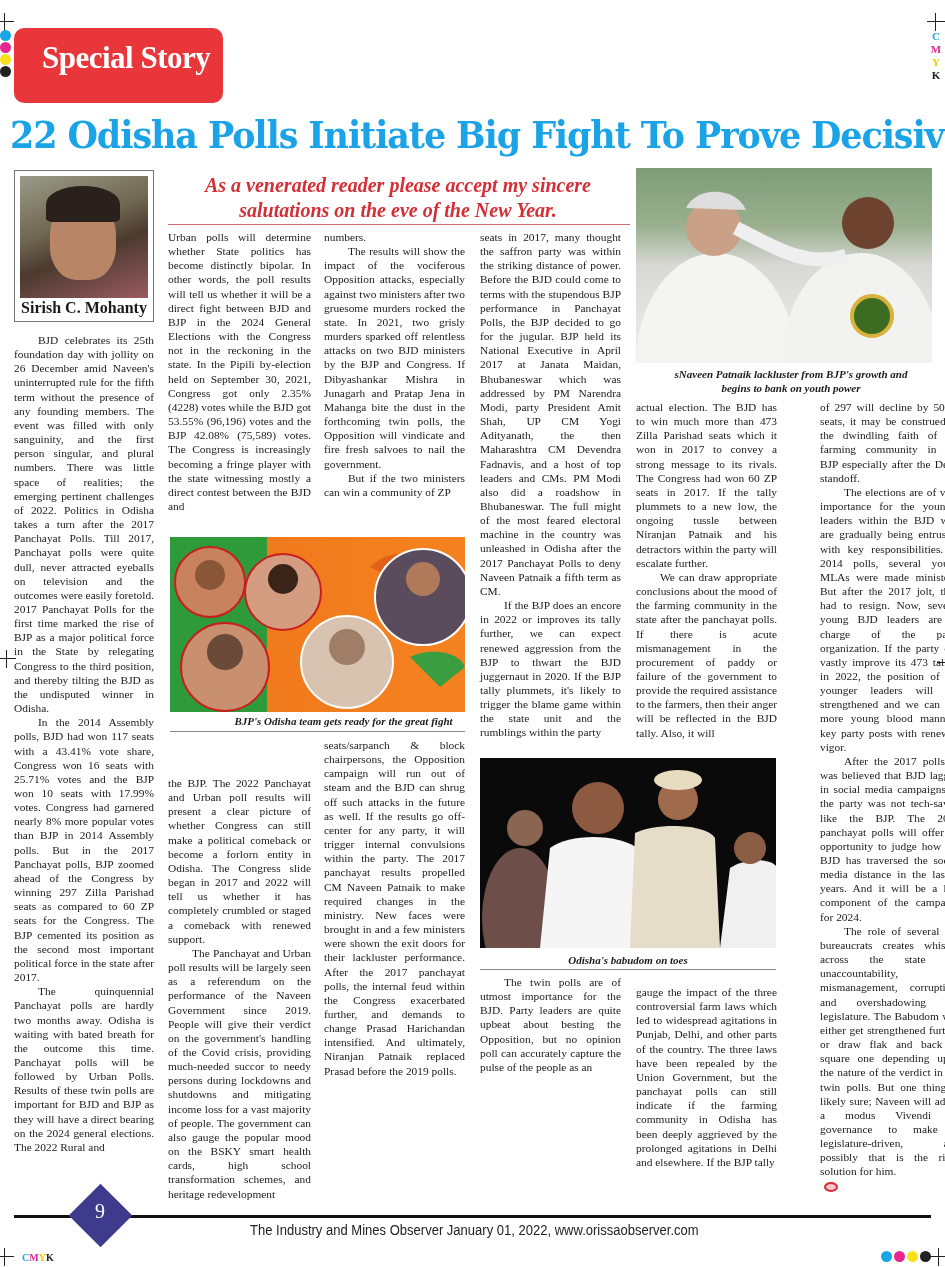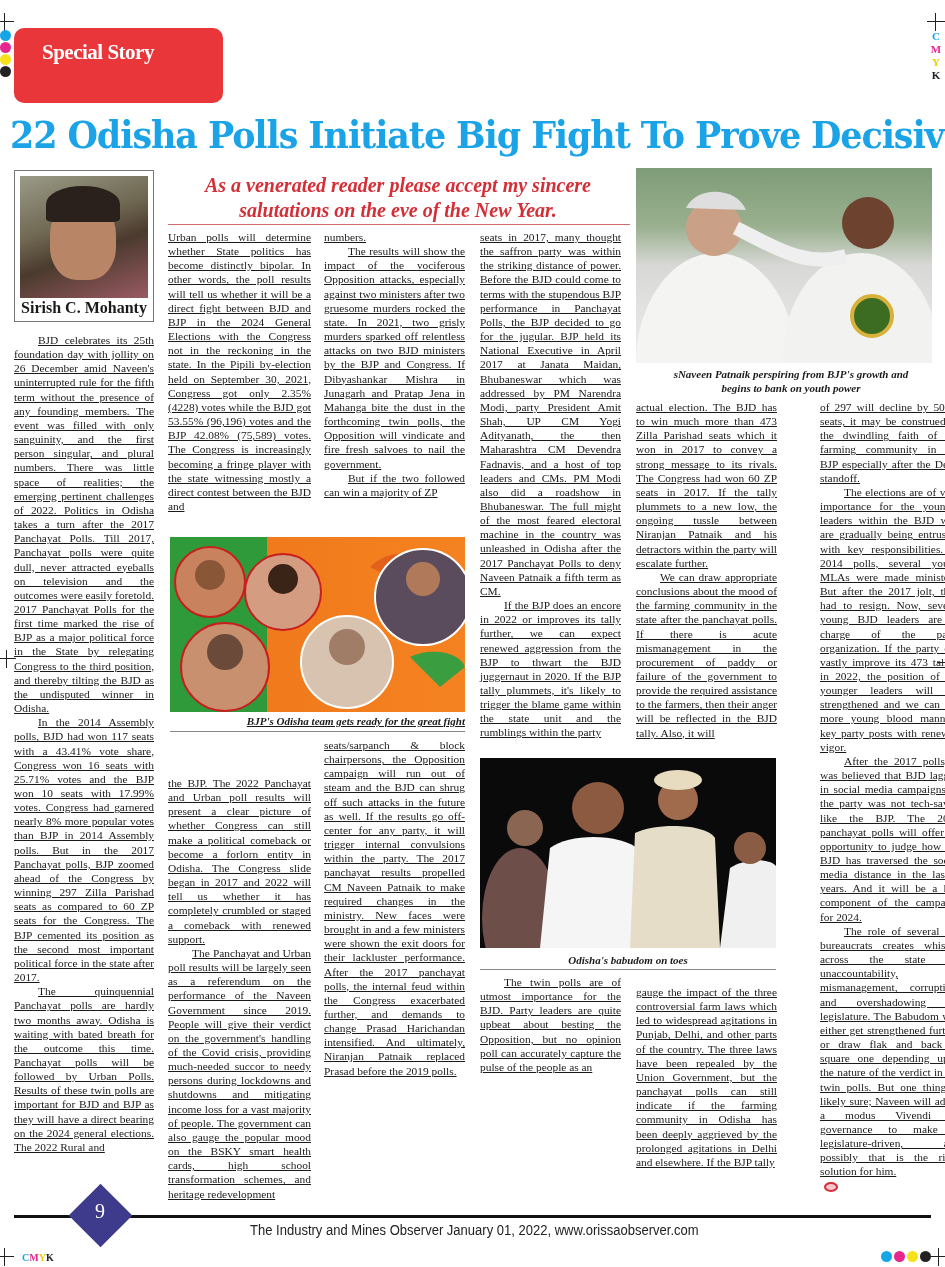--- a/index.html
+++ b/index.html
@@ -9,34 +9,34 @@
   .reg-mark { position: absolute; width: 18px; height: 18px; }
   .reg-mark::before, .reg-mark::after { content: ""; position: absolute; background: #222; }
   .reg-mark::before { left: 8px; top: 0; width: 1px; height: 18px; }
   .reg-mark::after { top: 8px; left: 0; height: 1px; width: 18px; }
 
   .dots-left { position: absolute; left: 0; top: 30px; width: 12px; }
   .dot { width: 11px; height: 11px; border-radius: 50%; margin-bottom: 1px; }
   .cmyk-right { position: absolute; right: 3px; top: 30px; font-size: 11px; font-weight: bold; line-height: 13px; text-align: center; width: 12px; }
 
   .section-tab { position: absolute; left: 14px; top: 28px; width: 209px; height: 75px; background: #e8363a; border-radius: 10px; }
-  .section-tab span { position: absolute; left: 28px; top: 12px; color: #fff; font-size: 21px; font-weight: bold; letter-spacing: -0.5px; }
+  .section-tab span { position: absolute; left: 28px; top: 12px; color: #fff; font-size: 31px; font-weight: bold; letter-spacing: -0.5px; }
 
   .headline { position: absolute; left: 10px; top: 112px; width: 925px; text-align: center; color: #1aa3e6; font-family: "DejaVu Serif", serif; font-weight: bold; font-size: 38px; letter-spacing: -1.2px; white-space: nowrap; transform: scaleX(0.92); transform-origin: left; }
 
   .author-box { position: absolute; left: 14px; top: 170px; width: 140px; height: 152px; border: 1px solid #777; padding: 5px; }
   .author-photo { width: 128px; height: 122px; background: linear-gradient(160deg, #9a9b87 0%, #6e6651 40%, #4b3a2e 60%, #9a5a62 100%); position: relative; overflow: hidden; }
   .author-photo .face { position: absolute; left: 30px; top: 22px; width: 66px; height: 82px; border-radius: 45% 45% 40% 40%; background: #b88566; }
   .author-photo .hair { position: absolute; left: 26px; top: 10px; width: 74px; height: 36px; border-radius: 50% 50% 10% 10%; background: #2a211c; }
   .author-name { text-align: center; font-weight: bold; font-size: 16px; margin-top: 1px; }
 
   .tagline { position: absolute; left: 168px; top: 173px; width: 460px; text-align: center; color: #d42e36; font-style: italic; font-weight: bold; font-size: 20px; line-height: 25px; }
   .tagline-rule { position: absolute; left: 168px; top: 224px; width: 462px; height: 1px; background: #d46a6e; }
 
-  .col { position: absolute; font-size: 11.4px; line-height: 14.15px; text-align: justify; text-decoration: underline; }
+  .col { position: absolute; font-size: 11.4px; line-height: 14.15px; text-align: justify; }
   .col p { text-indent: 24px; }
   .col p.noindent { text-indent: 0; }
 
   .photo { position: absolute; overflow: hidden; }
   .caption { position: absolute; font-style: italic; font-weight: bold; font-size: 11px; text-align: center; line-height: 14px; }
   .hrule { position: absolute; height: 1px; background: #888; }
 
   .footer-rule { position: absolute; left: 14px; top: 1215px; width: 917px; height: 3px; background: #111; }
   .page-badge { position: absolute; left: 68px; top: 1183px; width: 64px; height: 64px; }
   .page-badge .diamond { position: absolute; left: 10px; top: 10px; width: 45px; height: 45px; background: #3e3a8c; transform: rotate(45deg); }
@@ -93,21 +93,21 @@
   <p>The quinquennial Panchayat polls are hardly two months away. Odisha is waiting with bated breath for the outcome this time. Panchayat polls will be followed by Urban Polls. Results of these twin polls are important for BJD and BJP as they will have a direct bearing on the 2024 general elections. The 2022 Rural and</p>
 </div>
 
 <div class="col" style="left:168px;top:230px;width:143px;">
   <p class="noindent">Urban polls will determine whether State politics has become distinctly bipolar. In other words, the poll results will tell us whether it will be a direct fight between BJD and BJP in the 2024 General Elections with the Congress not in the reckoning in the state. In the Pipili by-election held on September 30, 2021, Congress got only 2.35% (4228) votes while the BJD got 53.55% (96,196) votes and the BJP 42.08% (75,589) votes. The Congress is increasingly becoming a fringe player with the state witnessing mostly a direct contest between the BJD and</p>
 </div>
 
 <div class="col" style="left:324px;top:230px;width:141px;">
   <p class="noindent">numbers.</p>
   <p>The results will show the impact of the vociferous Opposition attacks, especially against two ministers after two gruesome murders rocked the state. In 2021, two grisly murders sparked off relentless attacks on two BJD ministers by the BJP and Congress. If Dibyashankar Mishra in Junagarh and Pratap Jena in Mahanga bite the dust in the forthcoming twin polls, the Opposition will vindicate and fire fresh salvoes to nail the government.</p>
-  <p>But if the two followed can win a majority of ZP</p>
+  <p>But if the two ministers can win a community of ZP</p>
 </div>
 
 <div class="col" style="left:480px;top:230px;width:141px;">
   <p class="noindent">seats in 2017, many thought the saffron party was within the striking distance of power. Before the BJD could come to terms with the stupendous BJP performance in Panchayat Polls, the BJP decided to go for the jugular. BJP held its National Executive in April 2017 at Janata Maidan, Bhubaneswar which was addressed by PM Narendra Modi, party President Amit Shah, UP CM Yogi Adityanath, the then Maharashtra CM Devendra Fadnavis, and a host of top leaders and CMs. PM Modi also did a roadshow in Bhubaneswar. The full might of the most feared electoral machine in the country was unleashed in Odisha after the 2017 Panchayat Polls to deny Naveen Patnaik a fifth term as CM.</p>
   <p>If the BJP does an encore in 2022 or improves its tally further, we can expect renewed aggression from the BJP to thwart the BJD juggernaut in 2020. If the BJP tally plummets, it's likely to trigger the blame game within the state unit and the rumblings within the party</p>
 </div>
 
 <div class="photo" style="left:170px;top:537px;width:295px;height:175px;background:linear-gradient(90deg,#2e9a3a 0%,#2e9a3a 33%,#f07a1c 33%,#f58220 100%);">
   <svg width="295" height="175">
     <g>
@@ -129,21 +129,21 @@
     <g>
         <circle cx="177" cy="125" r="46" fill="#d8c3b0" stroke="#fff" stroke-width="2"></circle>
         <circle cx="177" cy="110" r="18" fill="#a07d66"></circle>
       </g>
     <g>
         <circle cx="253" cy="60" r="48" fill="#5a4c5c" stroke="#fff" stroke-width="2"></circle>
         <circle cx="253" cy="42" r="17" fill="#b07a5a"></circle>
       </g>
   </svg>
 </div>
-<div class="caption" style="left:170px;top:714px;width:295px;text-align:right;padding-left:18px;text-decoration:underline;">BJP's Odisha team gets ready for the great fight</div>
+<div class="caption" style="left:187px;top:714px;width:295px;text-align:center;padding-left:18px;">BJP's Odisha team gets ready for the great fight</div>
 <div class="hrule" style="left:170px;top:731px;width:295px;"></div>
 
 <div class="col" style="left:168px;top:776px;width:143px;">
   <p class="noindent">the BJP. The 2022 Panchayat and Urban poll results will present a clear picture of whether Congress can still make a political comeback or become a forlorn entity in Odisha. The Congress slide began in 2017 and 2022 will tell us whether it has completely crumbled or staged a comeback with renewed support.</p>
   <p>The Panchayat and Urban poll results will be largely seen as a referendum on the performance of the Naveen Government since 2019. People will give their verdict on the government's handling of the Covid crisis, providing much-needed succor to needy persons during lockdowns and shutdowns and mitigating income loss for a vast majority of people. The government can also gauge the popular mood on the BSKY smart health cards, high school transformation schemes, and heritage redevelopment</p>
 </div>
 
 <div class="col" style="left:324px;top:738px;width:141px;">
   <p class="noindent">seats/sarpanch &amp; block chairpersons, the Opposition campaign will run out of steam and the BJD can shrug off such attacks in the future as well. If the results go off-center for any party, it will trigger internal convulsions within the party. The 2017 panchayat results propelled CM Naveen Patnaik to make required changes in the ministry. New faces were brought in and a few ministers were shown the exit doors for their lackluster performance. After the 2017 panchayat polls, the internal feud within the Congress exacerbated further, and demands to change Prasad Harichandan intensified. And ultimately, Niranjan Patnaik replaced Prasad before the 2019 polls.</p>
 </div>
@@ -152,21 +152,21 @@
   <svg width="296" height="195">
     <ellipse cx="80" cy="195" rx="80" ry="110" fill="#f4f4f2"></ellipse>
     <circle cx="78" cy="60" r="28" fill="#caa086"></circle>
     <path d="M50,40 C60,18 100,18 110,42 Z" fill="#dedede"></path>
     <ellipse cx="225" cy="190" rx="78" ry="105" fill="#f2f2f0"></ellipse>
     <circle cx="232" cy="55" r="26" fill="#6d4330"></circle>
     <circle cx="236" cy="148" r="20" fill="#3b6c22" stroke="#d8b23a" stroke-width="4"></circle>
     <path d="M100,60 C140,80 170,100 210,88" stroke="#efefef" stroke-width="14" fill="none"></path>
   </svg>
 </div>
-<div class="caption" style="left:660px;top:367px;width:262px;">sNaveen Patnaik perspiring from BJP's growth and begins to bank on youth power</div>
+<div class="caption" style="left:660px;top:367px;width:262px;">sNaveen Patnaik lackluster from BJP's growth and begins to bank on youth power</div>
 
 <div class="col" style="left:636px;top:400px;width:141px;">
   <p class="noindent">actual election. The BJD has to win much more than 473 Zilla Parishad seats which it won in 2017 to convey a strong message to its rivals. The Congress had won 60 ZP seats in 2017. If the tally plummets to a new low, the ongoing tussle between Niranjan Patnaik and his detractors within the party will escalate further.</p>
   <p>We can draw appropriate conclusions about the mood of the farming community in the state after the panchayat polls. If there is acute mismanagement in the procurement of paddy or failure of the government to provide the required assistance to the farmers, then their anger will be reflected in the BJD tally. Also, it will</p>
 </div>
 
 <div class="col" style="left:820px;top:400px;width:140px;">
   <p class="noindent">of 297 will decline by 50-60 seats, it may be construed as the dwindling faith of the farming community in the BJP especially after the Delhi standoff.</p>
   <p>The elections are of vital importance for the younger leaders within the BJD who are gradually being entrusted with key responsibilities. In 2014 polls, several young MLAs were made ministers. But after the 2017 jolt, they had to resign. Now, several young BJD leaders are in charge of the party organization. If the party can vastly improve its 473 tallies in 2022, the position of the younger leaders will get strengthened and we can see more young blood manning key party posts with renewed vigor.</p>
   <p>After the 2017 polls, it was believed that BJD lagged in social media campaigns as the party was not tech-savvy like the BJP. The 2022 panchayat polls will offer an opportunity to judge how the BJD has traversed the social media distance in the last 5 years. And it will be a key component of the campaign for 2024.</p>

